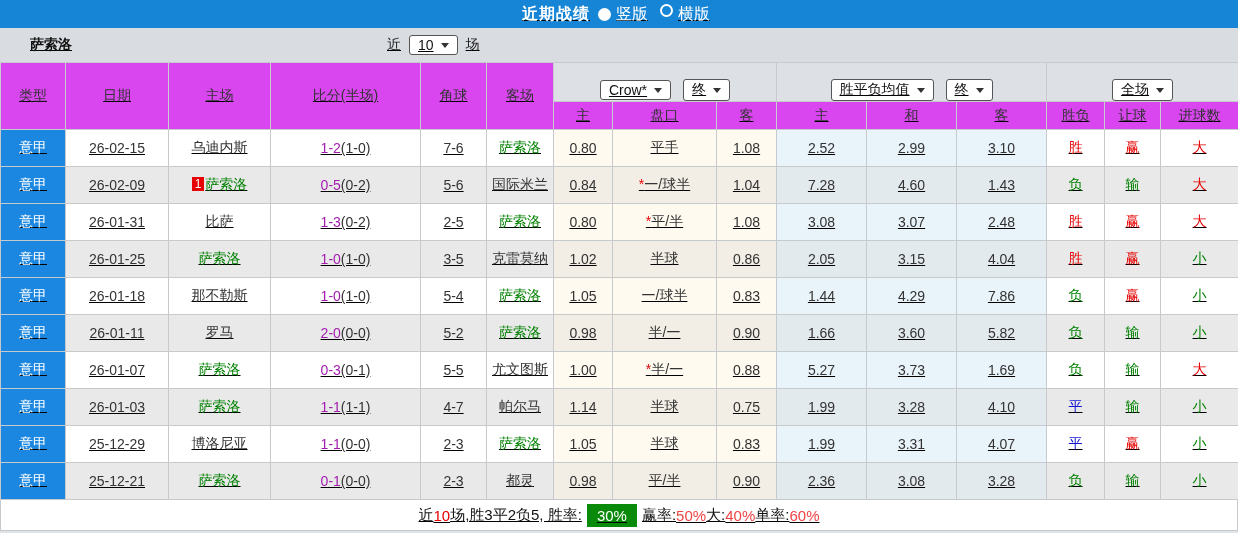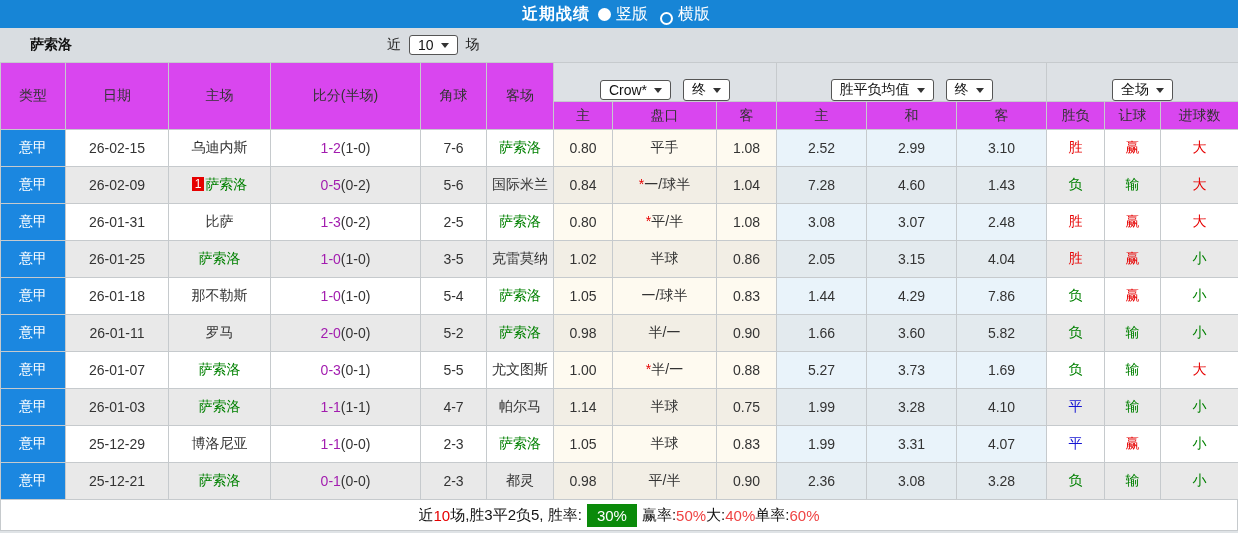--- a/index.html
+++ b/index.html
@@ -1,17 +1,17 @@
 <!DOCTYPE html>
 <html><head>
 <meta charset="utf-8">
 <style>
   html,body{margin:0;padding:0;width:1238px;height:533px;overflow:hidden;
     font-family:"Liberation Sans","DejaVu Sans",sans-serif;background:#dfe3e6;}
-  .page{width:1238px;height:381px;background:#dfe3e6;}
+  .page{width:1238px;height:381px;background:#dfe3e6;text-decoration:underline;}
 
   
   .topbar{height:28px;background:#1785d6;display:flex;align-items:center;justify-content:center;gap:8px;color:#fff;}
   .topbar .title{font-size:16px;font-weight:bold;letter-spacing:1px;}
   .radio{width:13px;height:13px;border-radius:50%;display:inline-block;box-sizing:border-box;}
   .radio.sel{background:#fff;}
   .radio.unsel{border:2px solid #fff;background:transparent;}
   .radio-label{font-size:16px;}
 
   
@@ -68,21 +68,21 @@
 
   <div class="topbar">
     <span class="title">近期战绩</span>
     <span style="display:inline-flex;align-items:center;gap:6px;">
 
         <span style="display:inline-flex;align-items:center;gap:5px;margin-right:6px;">
           <span class="radio sel"></span>
           <span class="radio-label">竖版</span>
         </span>
 
-        <span style="display:inline-flex;align-items:flex-end;gap:5px;margin-right:6px;">
+        <span style="display:inline-flex;align-items:flex-start;gap:5px;margin-right:6px;">
           <span class="radio unsel"></span>
           <span class="radio-label">横版</span>
         </span>
       </span>
   </div>
 
   <div class="filterbar">
     <span class="team-name">萨索洛</span>
     <span class="filters">
       <span>近</span>

